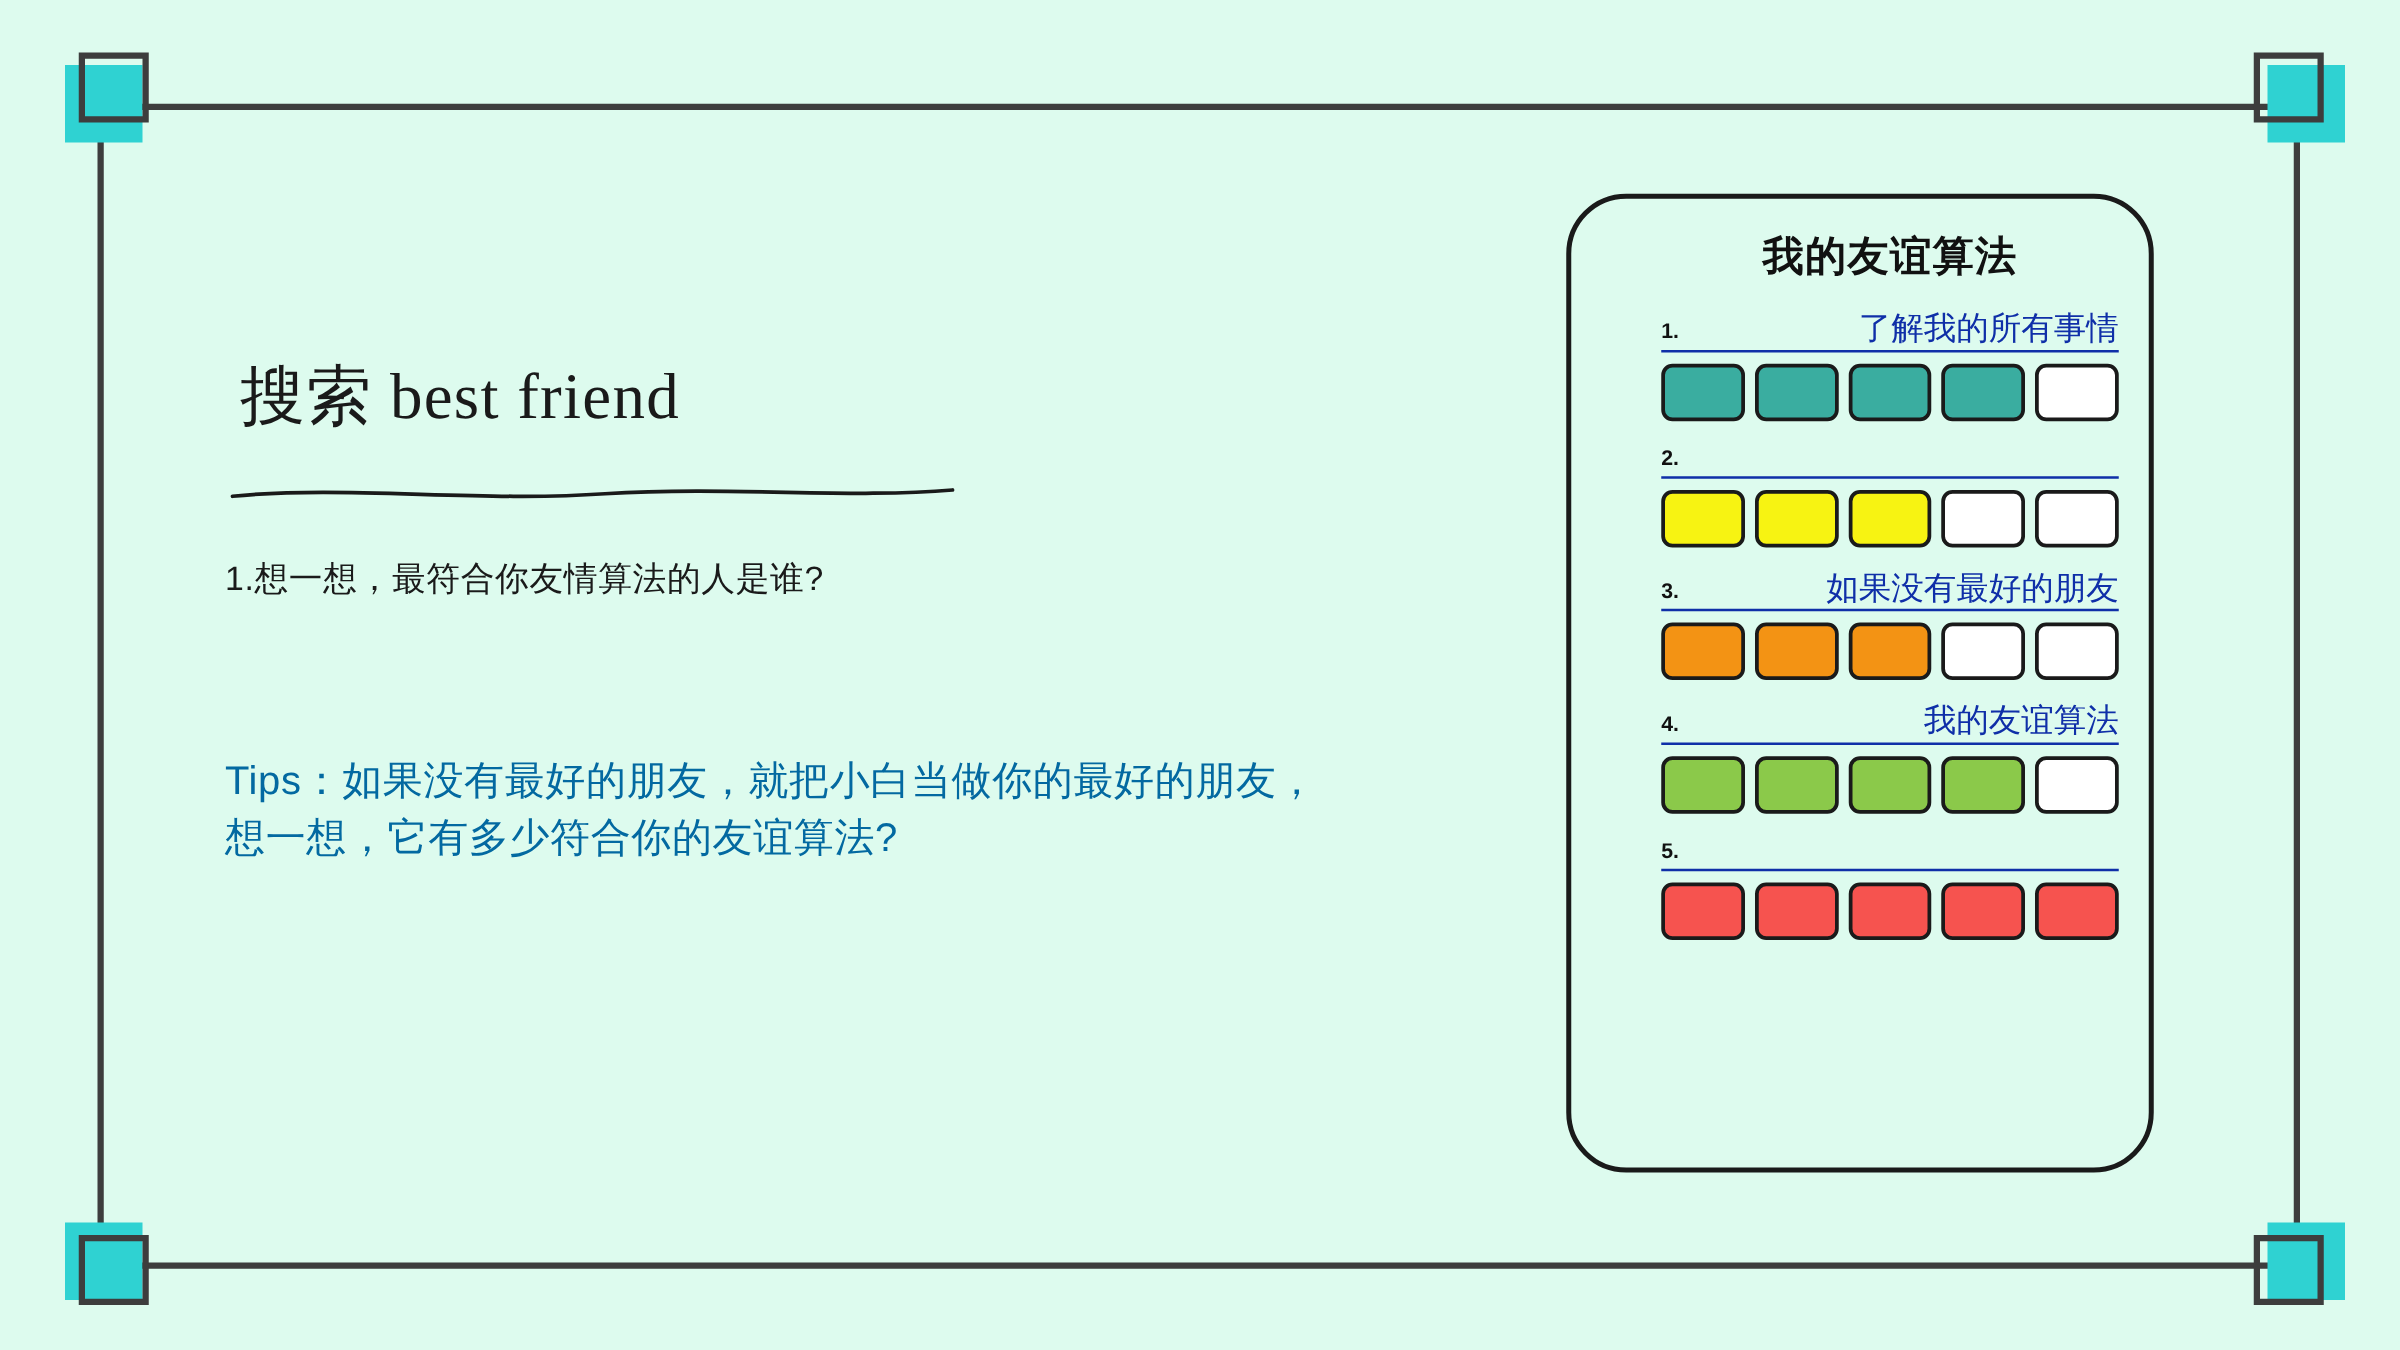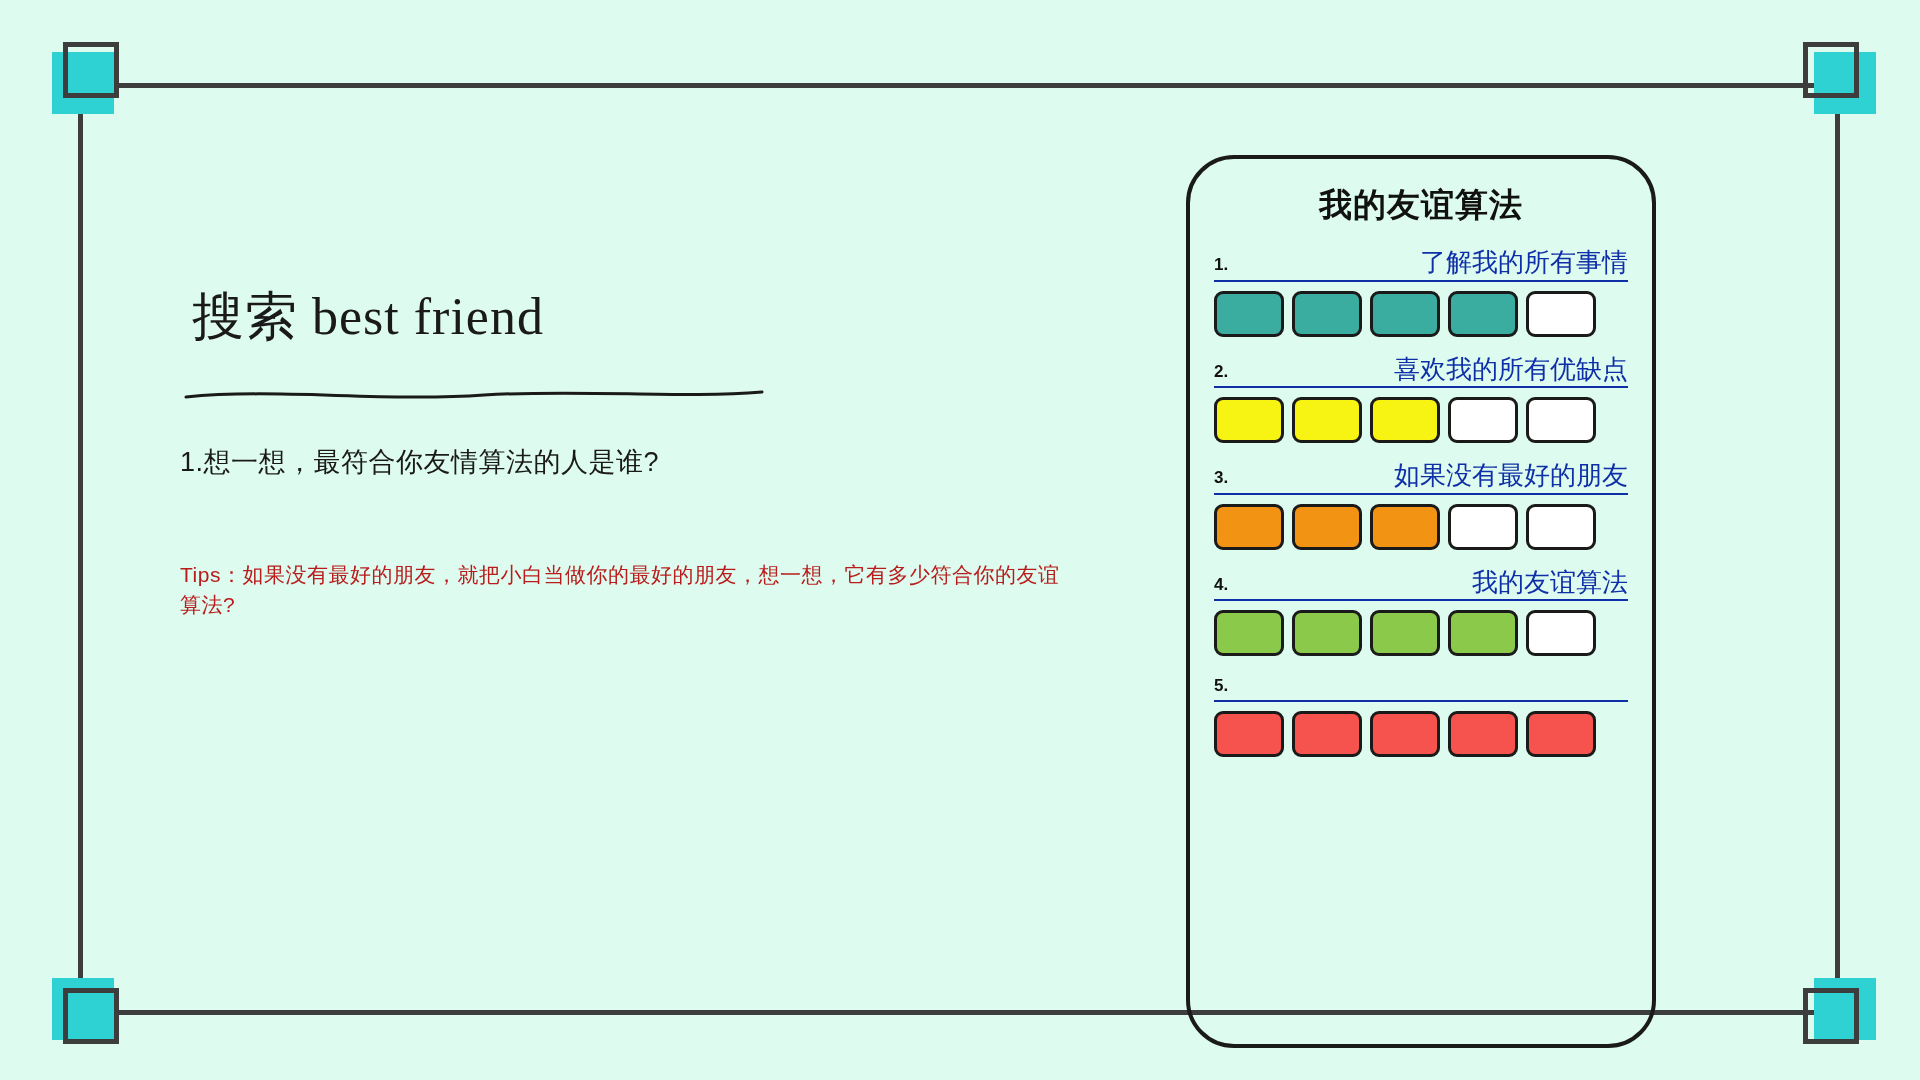--- a/index.html
+++ b/index.html
@@ -71,38 +71,39 @@
   .q-list {
     margin-top: 36px;
   }
   .q-item {
     font-size: 27px;
     color: #1a1a1a;
     margin-bottom: 40px;
     letter-spacing: 0.5px;
   }
   .tips {
-    margin-top: 80px;
-    font-size: 21px;
-    color: #b91c1c;
+    margin-top: 120px;
+    font-size: 32px;
+    color: #0369a1;
     line-height: 1.45;
     letter-spacing: 0.5px;
   }
 
   
   .card {
     position: absolute;
-    left: 1186px;
+    left: 1253px;
     top: 155px;
     width: 470px;
-    height: 893px;
+    height: 783px;
     border: 4px solid #1a1a1a;
     border-radius: 48px;
     box-sizing: border-box;
     background: transparent;
+    padding-left: 48px;
   }
   .card-title {
     text-align: center;
     font-size: 33px;
     font-weight: bold;
     color: #111;
     margin-top: 24px;
     letter-spacing: 1px;
   }
   .alg-list {
@@ -188,21 +189,20 @@
           <div class="box" style="background: rgb(58, 173, 160);"></div>
           <div class="box" style="background: rgb(58, 173, 160);"></div>
           <div class="box" style="background: rgb(58, 173, 160);"></div>
           <div class="box" style="background: rgb(58, 173, 160);"></div>
           <div class="box"></div>
         </div>
       </div>
       <div class="alg-row">
         <div class="alg-label-line">
           <span class="alg-num">2.</span>
-          <span class="alg-text">喜欢我的所有优缺点</span>
         </div>
         <div class="boxes">
           <div class="box" style="background: rgb(247, 243, 18);"></div>
           <div class="box" style="background: rgb(247, 243, 18);"></div>
           <div class="box" style="background: rgb(247, 243, 18);"></div>
           <div class="box"></div>
           <div class="box"></div>
         </div>
       </div>
       <div class="alg-row">

